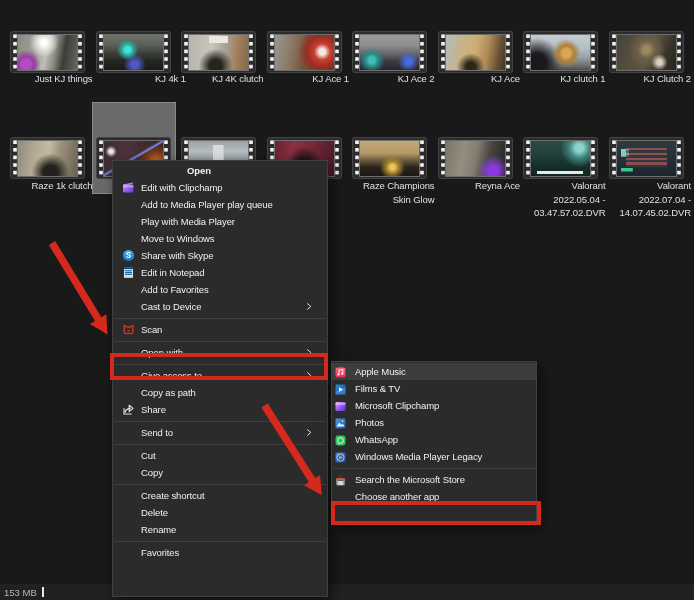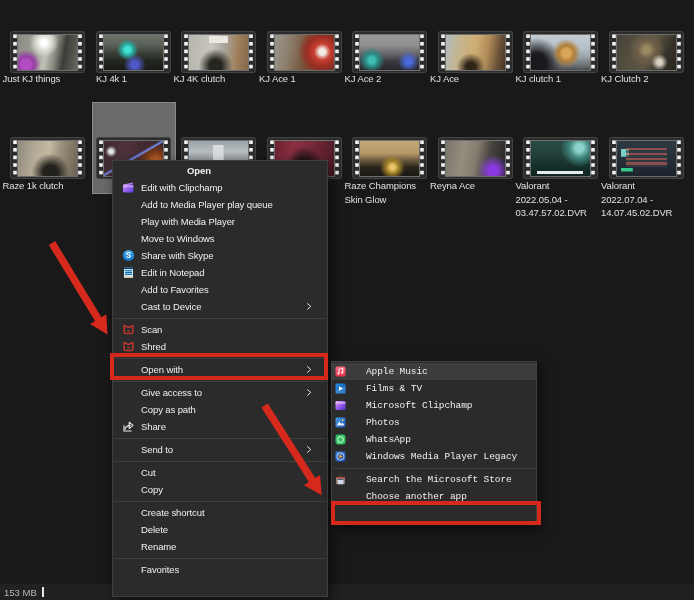--- a/index.html
+++ b/index.html
@@ -1,29 +1,29 @@
 <!DOCTYPE html>
 <html><head><meta charset="utf-8"><title>v</title>
 <style>
 html,body{margin:0;padding:0;background:#191919;}
 #stage{position:relative;width:694px;height:600px;background:#191919;overflow:hidden;
  font-family:"Liberation Sans",sans-serif;}
 .film{position:absolute;width:73px;height:40px;background:#2c2c2c;border-radius:2px;box-shadow:0 0 0 1px #434343;}
 .shot{position:absolute;left:7px;top:2.5px;width:59px;height:35px;box-shadow:0 0 0 1px rgba(190,190,190,.45);}
-.lbl{position:absolute;width:90px;text-align:left;font-size:9.5px;letter-spacing:-0.1px;line-height:13.5px;color:#e0e0e0;}
+.lbl{position:absolute;width:90px;text-align:right;font-size:9.5px;letter-spacing:-0.1px;line-height:13.5px;color:#e0e0e0;}
 #selbox{position:absolute;left:92px;top:102px;width:84px;height:92px;background:#6a6a6a;border:1px solid #8a8a8a;box-sizing:border-box;}
 #statusbar{position:absolute;left:0;top:584px;width:694px;height:16px;background:#212121;}
 #statusbar .t{position:absolute;left:4px;top:2.5px;font-size:9.5px;color:#b8b8b8;}
 #statusbar .c{position:absolute;left:42px;top:3px;width:1.5px;height:10px;background:#e8e8e8;}
 .menu{position:absolute;background:#2b2b2b;border:1px solid #404040;box-sizing:border-box;
  box-shadow:3px 5px 12px rgba(0,0,0,.55);padding:1px 0;}
 #mainmenu{left:112px;top:160px;width:216px;height:437px;}
 #submenu{left:331px;top:361px;width:206px;height:163px;}
 .mi{position:relative;height:17px;line-height:17px;font-size:9.5px;letter-spacing:-0.1px;color:#f0f0f0;padding-left:28px;white-space:nowrap;}
-#submenu .mi{padding-left:34px;font-family:Liberation Mono, monospace;}
+#submenu .mi{padding-left:23px;}
 .mi.hov{background:#3d3d3d;}
 .sep{height:1px;background:#3f3f3f;margin:2.5px 1px;}
 .ic{position:absolute;left:9px;top:2px;width:13px;height:13px;}
 #submenu .ic{left:3px;top:3px;width:11px;height:11px;}
 .chev{position:absolute;right:15px;top:4px;}
 #ann{position:absolute;left:0;top:0;z-index:50;pointer-events:none;}
 .redrect{position:absolute;border:4px solid #d6291e;box-sizing:border-box;z-index:49;}
 </style></head>
 <body>
 <div id="stage">
@@ -322,24 +322,20 @@
           </svg></span>Edit in Notepad</div>
       <div class="mi" style="">Add to Favorites</div>
       <div class="mi" style="">Cast to Device<svg class="chev" width="6" height="9" viewBox="0 0 6 9">
           <path d="M1.2 1.4 L4.8 4.5 L1.2 7.6" fill="none" stroke="#dcdcdc" stroke-width="1"></path>
         </svg></div>
       <div class="sep"></div>
       <div class="mi" style=""><span class="ic"><svg width="13" height="13" viewBox="0 0 13 13">
             <path d="M2.2 2.4 L2.2 9.3 Q2.2 10.6 3.5 10.6 L9.5 10.6 Q10.8 10.6 10.8 9.3 L10.8 2.4 L7.6 4.2 L5.4 4.2 Z" fill="none" stroke="#c3362b" stroke-width="1.5" stroke-linejoin="round"></path>
             <path d="M5.2 7.4 Q6.5 8.6 7.8 7.4" fill="none" stroke="#c3362b" stroke-width="1.2"></path>
           </svg></span>Scan</div>
-      <div class="mi" style=""><span class="ic"><svg width="13" height="13" viewBox="0 0 13 13">
-            <path d="M2.2 2.4 L2.2 9.3 Q2.2 10.6 3.5 10.6 L9.5 10.6 Q10.8 10.6 10.8 9.3 L10.8 2.4 L7.6 4.2 L5.4 4.2 Z" fill="none" stroke="#c3362b" stroke-width="1.5" stroke-linejoin="round"></path>
-            <path d="M5.2 7.4 Q6.5 8.6 7.8 7.4" fill="none" stroke="#c3362b" stroke-width="1.2"></path>
-          </svg></span>Shred</div>
       <div class="sep"></div>
       <div class="mi" style="">Open with<svg class="chev" width="6" height="9" viewBox="0 0 6 9">
           <path d="M1.2 1.4 L4.8 4.5 L1.2 7.6" fill="none" stroke="#dcdcdc" stroke-width="1"></path>
         </svg></div>
       <div class="sep"></div>
       <div class="mi" style="">Give access to<svg class="chev" width="6" height="9" viewBox="0 0 6 9">
           <path d="M1.2 1.4 L4.8 4.5 L1.2 7.6" fill="none" stroke="#dcdcdc" stroke-width="1"></path>
         </svg></div>
       <div class="mi" style="">Copy as path</div>
       <div class="mi" style=""><span class="ic"><svg width="13" height="13" viewBox="0 0 13 13">

